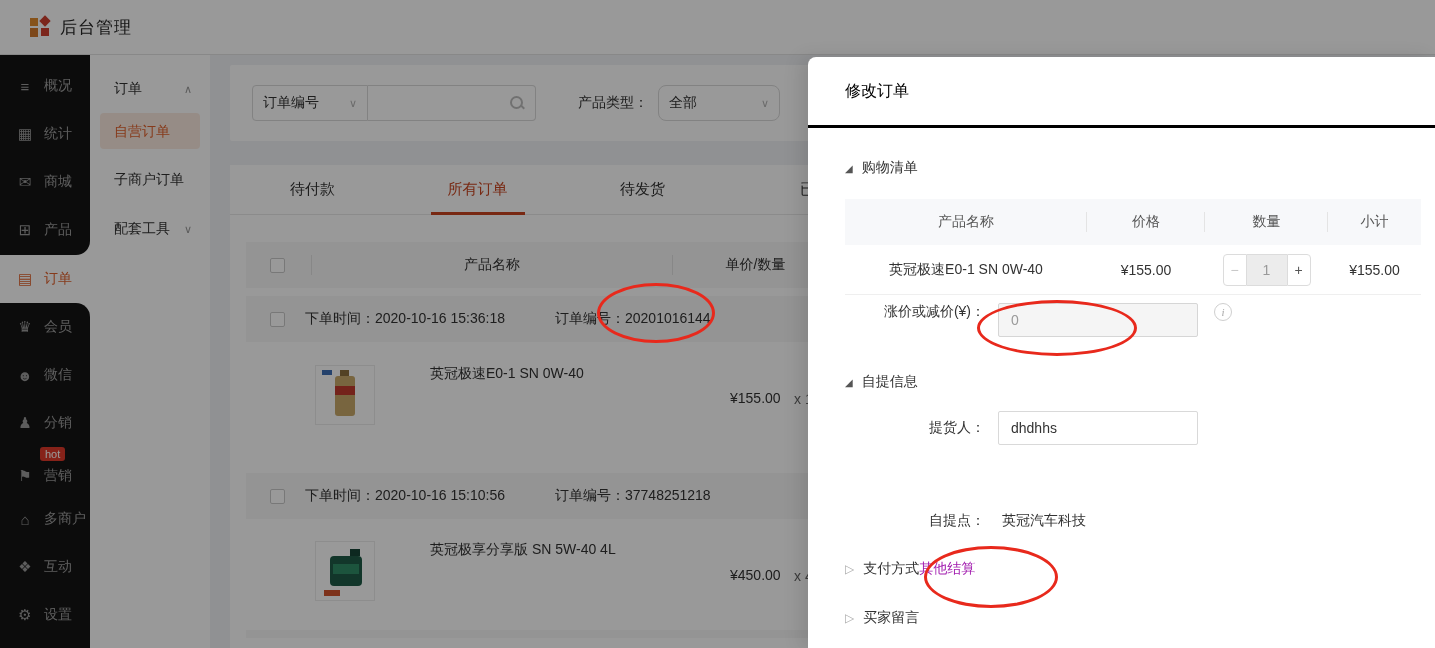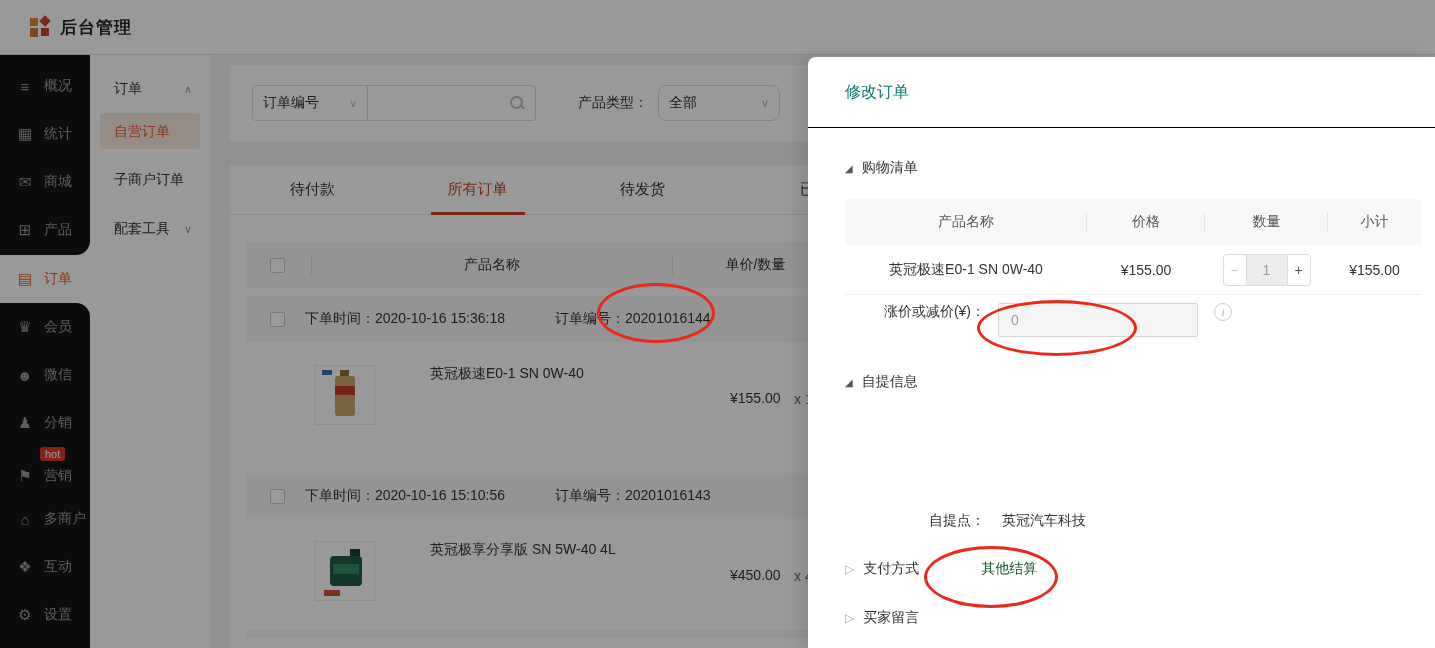--- a/index.html
+++ b/index.html
@@ -9,21 +9,21 @@
 
   
   .app-header{position:absolute;left:0;top:0;width:1435px;height:55px;background:#fff;
     border-bottom:1px solid #e3e3e3;display:flex;align-items:center;padding-left:30px;z-index:10}
   .logo{width:20px;height:20px;position:relative;margin-right:10px}
   .logo i{position:absolute;display:block}
   .logo .a{left:0;top:1px;width:8px;height:8px;background:#df8b2e}
   .logo .b{left:11px;top:0;width:8px;height:8px;background:#cf4030;transform:rotate(45deg)}
   .logo .c{left:0;top:11px;width:8px;height:9px;background:#d0782c}
   .logo .d{left:11px;top:11px;width:8px;height:8px;background:#cf4030}
-  .app-title{font-size:17px;font-weight:700;color:#262626;letter-spacing:1px}
+  .app-title{font-size:17px;font-weight:400;color:#262626;letter-spacing:1px}
 
   
   .pnav{position:absolute;left:0;top:55px;width:90px;height:593px;background:#fff;z-index:10;
     display:flex;flex-direction:column}
   .pnav-block{background:#151515}
   .pnav-top{height:200px;border-bottom-right-radius:14px;padding-top:7px}
   .pnav-bottom{flex:1;border-top-right-radius:14px;padding-top:0}
   .pnav-item{height:48px;display:flex;align-items:center;padding-left:15px;color:#9c9c9c;
     font-size:14px;cursor:pointer;position:relative}
   .pnav-item .nicon{width:20px;text-align:center;margin-right:9px;font-size:15px;font-style:normal}
@@ -98,30 +98,30 @@
   .jug::after{content:"";position:absolute;left:3px;top:8px;width:26px;height:10px;background:#2f8c66}
   .jlabel{position:absolute;left:8px;top:48px;width:16px;height:6px;background:#d0542e}
   .strip3{margin:0 16px;height:8px;background:#f7f7f7}
 
   
   .mask{position:absolute;inset:0;background:rgba(0,0,0,.40);z-index:60}
 
   
   .drawer{position:absolute;left:808px;top:57px;width:627px;height:591px;background:#fff;z-index:100;
     border-radius:8px 0 0 0;box-shadow:-8px 0 18px rgba(0,0,0,.10)}
-  .d-header{height:71px;border-bottom:1px solid #000000;display:flex;align-items:center;
-    padding-left:37px;font-size:16px;color:#0f766e}
+  .d-header{height:71px;border-bottom:3px solid #000000;display:flex;align-items:center;
+    padding-left:37px;font-size:16px;color:#000000}
   .d-sec{position:absolute;left:37px;display:flex;align-items:center;color:#333}
   .d-sec .tri-open{color:#555;font-size:10px;margin-right:9px}
   .d-sec .tri-closed{color:#ababab;font-size:12px;margin-right:9px}
   .sec-cart{top:102px}
   .sec-pickup{top:316px}
   .sec-pay{top:503px}
   .sec-msg{top:552px}
-  .sec-extra{margin-left:62px;color:#14532d}
+  .sec-extra{color:#a21caf}
 
   .d-table{position:absolute;left:37px;top:142px;width:576px}
   .dt-head{height:46px;background:#f7f8fa;display:flex;align-items:center;color:#555}
   .dt-row{height:50px;display:flex;align-items:center;border-bottom:1px solid #efefef;color:#333}
   .c-name{width:242px;text-align:center;position:relative}
   .c-price{width:118px;text-align:center;position:relative}
   .c-qty{width:123px;text-align:center;position:relative;display:flex;justify-content:center}
   .c-sub{width:93px;text-align:center}
   .dt-head .vdiv{position:absolute;right:0;top:50%;transform:translateY(-50%);width:1px;height:20px;
     background:#e4e4e4}
@@ -287,21 +287,21 @@
           <i class="bottle"></i>
       </div>
       <div class="pname">英冠极速E0-1 SN 0W-40</div>
       <span class="pprice">¥155.00</span>
       <span class="pqty">x 1</span>
     </div>
 
     <div class="ostrip">
       <span class="checkbox"></span>
       <span class="time"><span>下单时间：</span><span>2020-10-16 15:10:56</span></span>
-      <span class="ono"><span>订单编号：</span><span>20201016143</span></span>
+      <span class="ono"><span>订单编号：</span><span>37748251218</span></span>
     </div>
     <div class="oprod oprod-2">
       <div class="pimg">
         <i class="jug"></i>
           <i class="jlabel"></i>
       </div>
       <div class="pname">英冠极享分享版 SN 5W-40 4L</div>
       <span class="pprice">¥450.00</span>
       <span class="pqty">x 4</span>
     </div>
@@ -347,20 +347,24 @@
       <span class="adj-label">涨价或减价(¥)：</span>
       <span class="adj-input">0</span>
       <span class="info-icon">i</span>
     </div>
 
     <div class="d-sec sec-pickup">
       <span class="tri-open">◢</span>
       <span>自提信息</span>
     </div>
 
+    <div class="fld f-picker">
+      <span class="fld-label">提货人：</span>
+      <span class="fld-input">dhdhhs</span>
+    </div>
     <div class="fld f-point">
       <span class="fld-label">自提点：</span>
       <span class="fld-text">英冠汽车科技</span>
     </div>
 
     <div class="d-sec sec-pay">
       <span class="tri-closed">▷</span>
       <span>支付方式</span>
       <span class="sec-extra">其他结算</span>
     </div>

